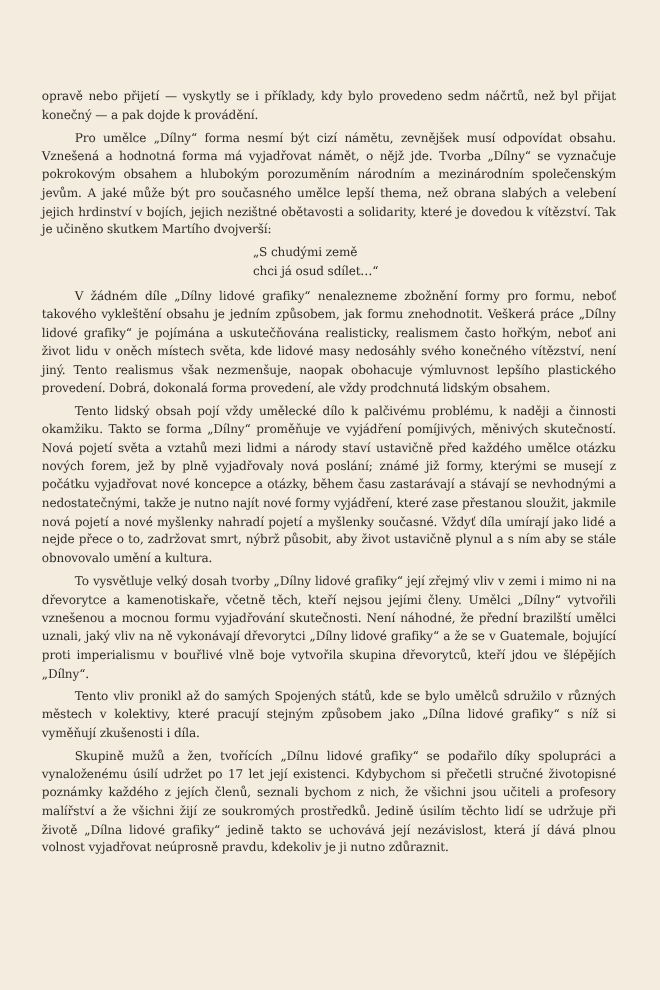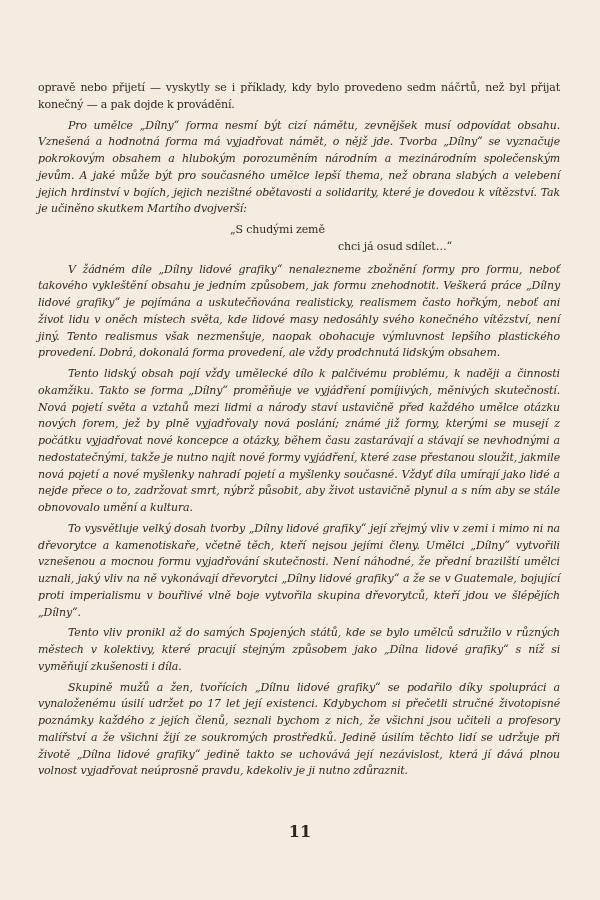--- a/index.html
+++ b/index.html
@@ -14,29 +14,29 @@
     position:absolute; left:38px; top:80px; width:522px;
     font-size:11px; line-height:16.75px;
     letter-spacing:-0.15px;
   }
   .para {
     margin:0 0 4px 0;
     text-align:justify;
     text-align-last:left;
     hyphens:manual;
   }
-  .para.indent { text-indent:30px;font-style:italic; }
+  .para.indent { text-indent:30px; }
   .para.cont { text-indent:0; }
   .verse {
     margin:4px 0 6px 0;
     padding-left:192px;
     line-height:16.75px;
   }
   .verse-line { display:block; }
-  .verse-line.second { padding-left:0;text-align:center; }
+  .verse-line.second { padding-left:0; }
   .page-number {
     position:absolute; left:0; width:600px; top:822px;
     text-align:center; font-size:16px; font-weight:bold; color:#2a2622;
   }
 </style>
 </head>
 <body>
 
 <div class="page">
   <div class="text-block">
@@ -45,14 +45,13 @@
     <div class="verse">
       <span class="verse-line">„S chudými země</span>
       <span class="verse-line second">chci já osud sdílet…“</span>
     </div>
     <p class="para indent">V žádném díle „Dílny lidové grafiky“ nenalezneme zbožnění formy pro formu, neboť takového vykleštění obsahu je jedním způsobem, jak formu znehodnotit. Veškerá práce „Dílny lidové grafiky“ je pojímána a uskutečňována realisticky, realismem často hořkým, neboť ani život lidu v oněch místech světa, kde lidové masy nedosáhly svého konečného vítězství, není jiný. Tento realismus však nezmenšuje, naopak obohacuje výmluvnost lepšího plastického provedení. Dobrá, dokonalá forma provedení, ale vždy prodchnutá lidským obsahem.</p>
     <p class="para indent">Tento lidský obsah pojí vždy umělecké dílo k palčivému problému, k naději a činnosti okamžiku. Takto se forma „Dílny“ proměňuje ve vyjádření pomíjivých, měnivých skutečností. Nová pojetí světa a vztahů mezi lidmi a národy staví ustavičně před každého umělce otázku nových forem, jež by plně vyjadřovaly nová poslání; známé již formy, kterými se musejí z počátku vyjadřovat nové koncepce a otázky, během času zastarávají a stávají se nevhodnými a nedostatečnými, takže je nutno najít nové formy vyjádření, které zase přestanou sloužit, jakmile nová pojetí a nové myšlenky nahradí pojetí a myšlenky současné. Vždyť díla umírají jako lidé a nejde přece o to, zadržovat smrt, nýbrž působit, aby život ustavičně plynul a s ním aby se stále obnovovalo umění a kultura.</p>
     <p class="para indent">To vysvětluje velký dosah tvorby „Dílny lidové grafiky“ její zřejmý vliv v zemi i mimo ni na dřevorytce a kamenotiskaře, včetně těch, kteří nejsou jejími členy. Umělci „Dílny“ vytvořili vznešenou a mocnou formu vyjadřování skutečnosti. Není náhodné, že přední brazilští umělci uznali, jaký vliv na ně vykonávají dřevorytci „Dílny lidové grafiky“ a že se v Guatemale, bojující proti imperialismu v bouřlivé vlně boje vytvořila skupina dřevorytců, kteří jdou ve šlépějích „Dílny“.</p>
     <p class="para indent">Tento vliv pronikl až do samých Spojených států, kde se bylo umělců sdružilo v různých městech v kolektivy, které pracují stejným způsobem jako „Dílna lidové grafiky“ s níž si vyměňují zkušenosti i díla.</p>
     <p class="para indent">Skupině mužů a žen, tvořících „Dílnu lidové grafiky“ se podařilo díky spolupráci a vynaloženému úsilí udržet po 17 let její existenci. Kdybychom si přečetli stručné životopisné poznámky každého z jejích členů, seznali bychom z nich, že všichni jsou učiteli a profesory malířství a že všichni žijí ze soukromých prostředků. Jedině úsilím těchto lidí se udržuje při životě „Dílna lidové grafiky“ jedině takto se uchovává její nezávislost, která jí dává plnou volnost vyjadřovat neúprosně pravdu, kdekoliv je ji nutno zdůraznit.</p>
   </div>
-  <div class="page-number">11</div>
 </div>
 
 </body></html>

